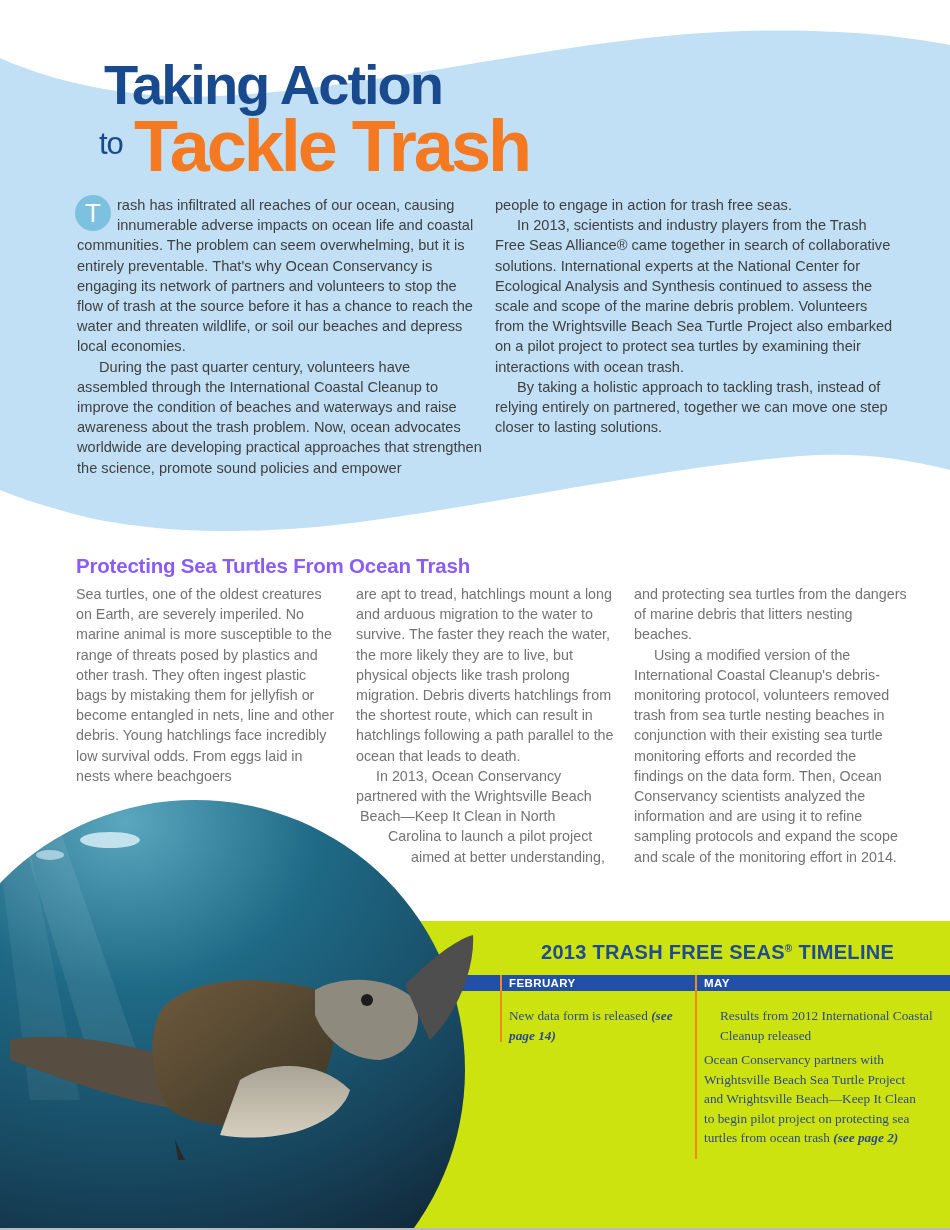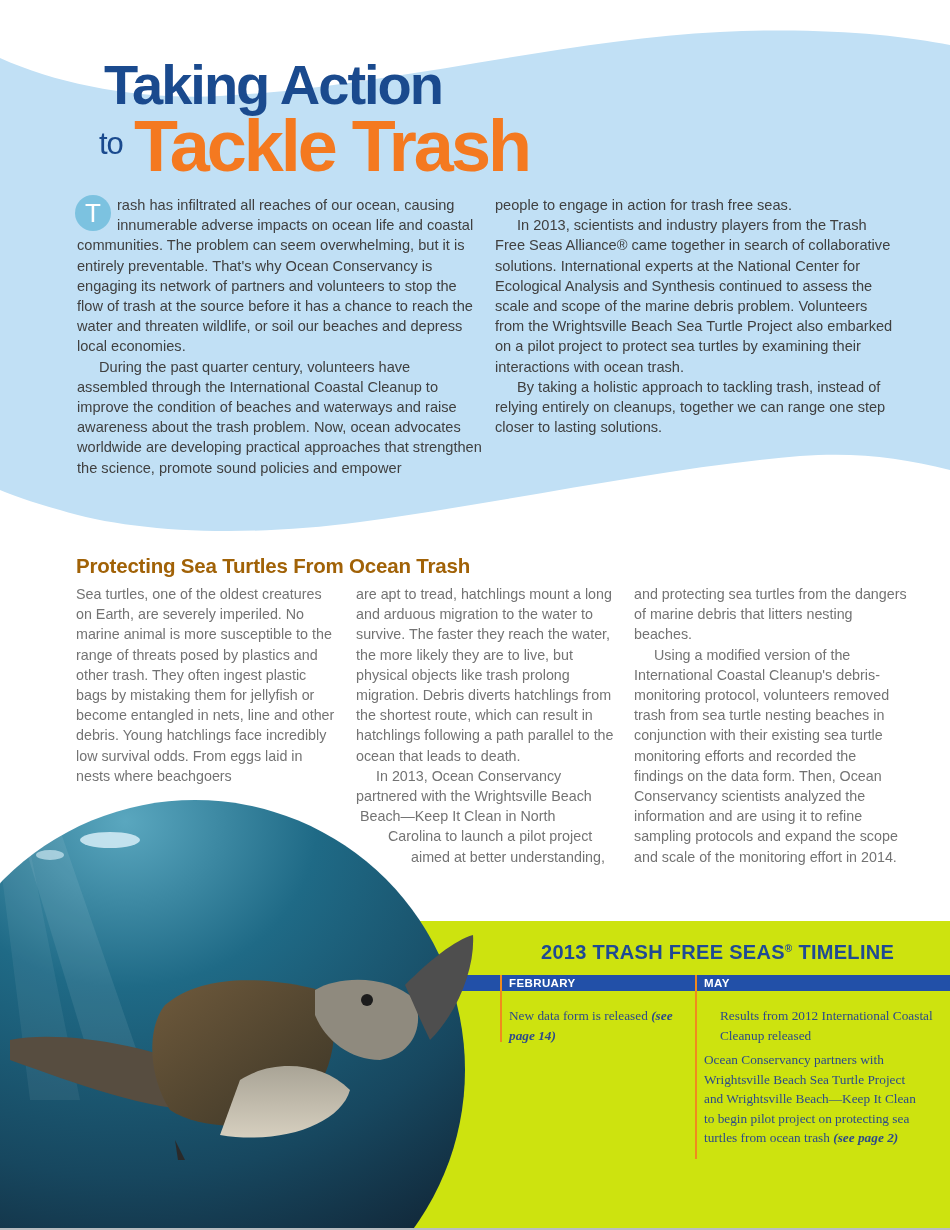--- a/index.html
+++ b/index.html
@@ -32,21 +32,21 @@
   .intro-col p.indent { text-indent:22px; }
 
   .dropcap {
     float:left; width:36px; height:36px; border-radius:50%;
     background:#7cc2e0; color:#ffffff; font-size:26px; line-height:36px;
     text-align:center; margin:0 6px 0 -2px; font-weight:normal;
   }
 
   .section-heading {
     position:absolute; left:76px; top:554px; z-index:2;
-    font-weight:bold; font-size:20.5px; color:#a16207; letter-spacing:-0.2px;
+    font-weight:bold; font-size:20.5px; color:#8b5cf6; letter-spacing:-0.2px;
   }
 
   .col {
     position:absolute; top:584px; z-index:3;
     font-size:14.3px; line-height:20.2px; color:#737373;
   }
   .col.c1 { left:76px; width:262px; }
   .col.c2 { left:356px; width:262px; }
   .col.c3 { left:634px; width:275px; }
   .col p { margin:0; }
@@ -94,21 +94,21 @@
 
 <div class="intro-col left">
   <p>
     <span class="dropcap">T</span><span>rash has infiltrated all reaches of our ocean, causing innumerable adverse impacts on ocean life and coastal communities. The problem can seem overwhelming, but it is entirely preventable. That's why Ocean Conservancy is engaging its network of partners and volunteers to stop the flow of trash at the source before it has a chance to reach the water and threaten wildlife, or soil our beaches and depress local economies.</span>
   </p>
   <p class="indent">During the past quarter century, volunteers have assembled through the International Coastal Cleanup to improve the condition of beaches and waterways and raise awareness about the trash problem. Now, ocean advocates worldwide are developing practical approaches that strengthen the science, promote sound policies and empower</p>
 </div>
 <div class="intro-col right">
   <p>people to engage in action for trash free seas.</p>
   <p class="indent">In 2013, scientists and industry players from the Trash Free Seas Alliance® came together in search of collaborative solutions. International experts at the National Center for Ecological Analysis and Synthesis continued to assess the scale and scope of the marine debris problem. Volunteers from the Wrightsville Beach Sea Turtle Project also embarked on a pilot project to protect sea turtles by examining their interactions with ocean trash.</p>
-  <p class="indent">By taking a holistic approach to tackling trash, instead of relying entirely on cleanups, together we can range one step closer to lasting solutions.</p>
+  <p class="indent">By taking a holistic approach to tackling trash, instead of relying entirely on partnered, together we can move one step closer to lasting solutions.</p>
 </div>
 
 <h2 class="section-heading">Protecting Sea Turtles From Ocean Trash</h2>
 
 <div class="col c1">
   <p>Sea turtles, one of the oldest creatures on Earth, are severely imperiled. No marine animal is more susceptible to the range of threats posed by plastics and other trash. They often ingest plastic bags by mistaking them for jellyfish or become entangled in nets, line and other debris. Young hatchlings face incredibly low survival odds. From eggs laid in nests where beachgoers</p>
 </div>
 <div class="col c2">
   <p>are apt to tread, hatchlings mount a long and arduous migration to the water to survive. The faster they reach the water, the more likely they are to live, but physical objects like trash prolong migration. Debris diverts hatchlings from the shortest route, which can result in hatchlings following a path parallel to the ocean that leads to death.</p>
   <p>

